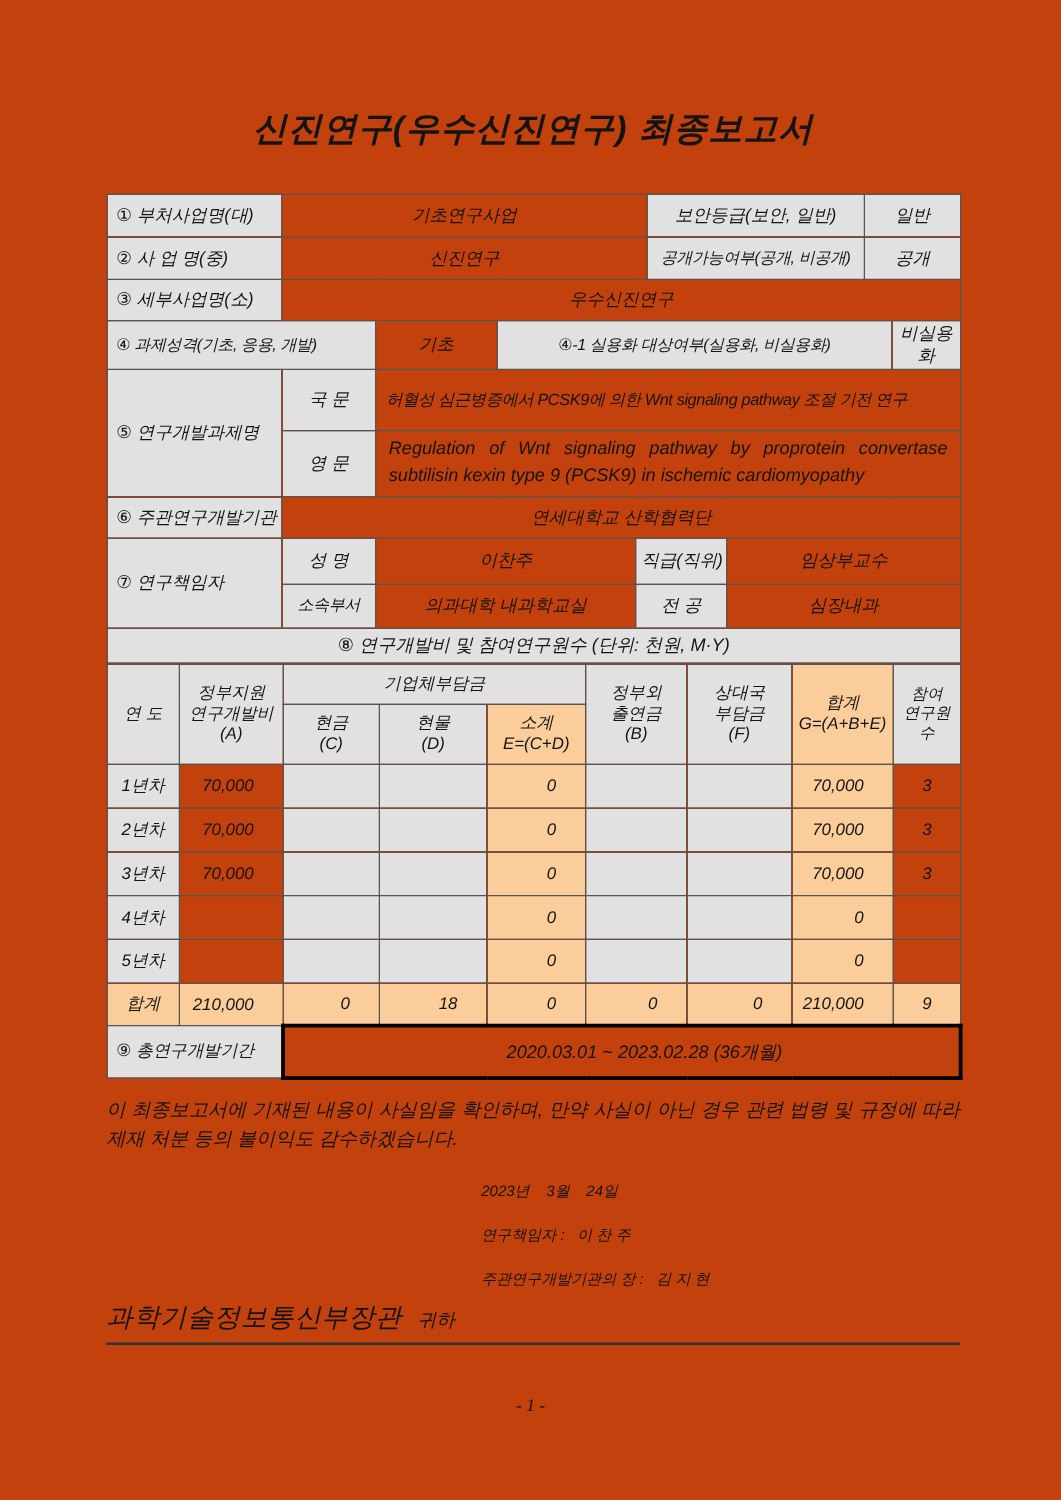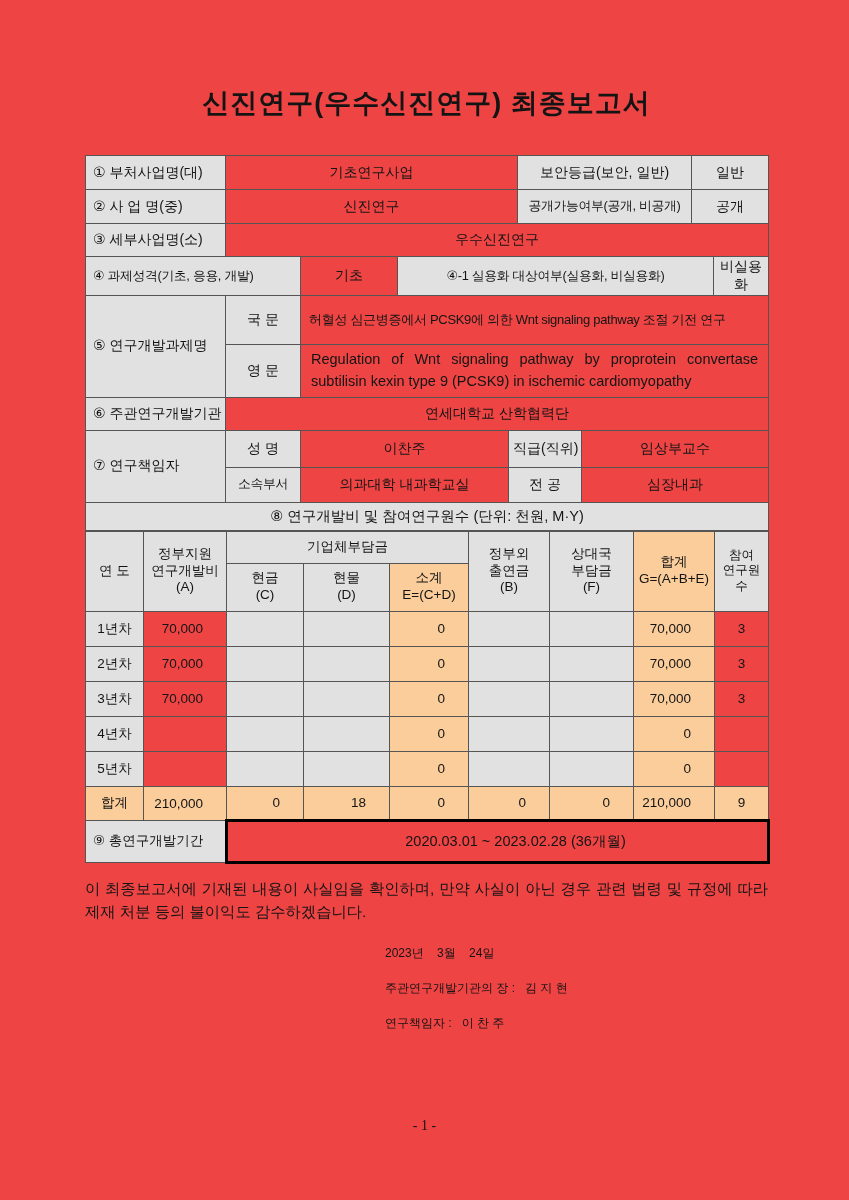--- a/index.html
+++ b/index.html
@@ -1,17 +1,17 @@
 <!DOCTYPE html>
 <html><head>
 <meta charset="utf-8">
 <style>
   html,body{margin:0;padding:0;background:#ffffff;}
-  .page{position:relative;width:849px;height:1200px;background:#ef4444;overflow:hidden;
-        font-family:"Liberation Sans","DejaVu Sans",sans-serif;color:#141414;}
+  .page{position:relative;width:849px;height:1200px;background:#c2410c;overflow:hidden;
+        font-family:"Liberation Sans","DejaVu Sans",sans-serif;color:#141414;font-style:italic;}
   .content{position:absolute;left:85px;top:0;width:683px;}
   h1.doc-title{margin:86px 0 0 0;text-align:center;font-size:27px;font-weight:bold;
         letter-spacing:1px;line-height:34px;}
   table{border-collapse:collapse;table-layout:fixed;width:683px;}
   td,th{border:1px solid #555;padding:1px 4px;text-align:center;vertical-align:middle;
         font-weight:normal;overflow:hidden;}
   .info-table{margin-top:35px;font-size:14px;}
   .budget-table{font-size:13.5px;}
   .g{background:#e1e1e1;}
   .o{background:#facd9b;}
@@ -218,22 +218,26 @@
         <td colspan="2" class="lab" style="font-size:13.5px">⑨ 총연구개발기간</td>
         <td colspan="7" class="thick" style="font-size:14.5px">2020.03.01 ~ 2023.02.28 (36개월)</td>
       </tr>
     </tbody>
       </table>
 
     <p class="declaration">이 최종보고서에 기재된 내용이 사실임을 확인하며, 만약 사실이 아닌 경우 관련 법령 및 규정에 따라 제재 처분 등의 불이익도 감수하겠습니다.</p>
 
     <div class="sign-block">
       <div class="sign-date">2023년    3월    24일</div>
+      <div class="sign-line"><span>연구책임자 : </span>  <span>이 찬 주</span></div>
       <div class="sign-line"><span>주관연구개발기관의 장 : </span>  <span>김 지 현</span></div>
-      <div class="sign-line"><span>연구책임자 : </span>  <span>이 찬 주</span></div>
     </div>
 
+    <div class="recipient-line">
+      <span class="recipient">과학기술정보통신부장관</span>
+      <span class="recipient-suffix">귀하</span>
+    </div>
 
 
   </div>
 
   <div class="page-footer">- 1 -</div>
 </div>
 
 </body></html>

